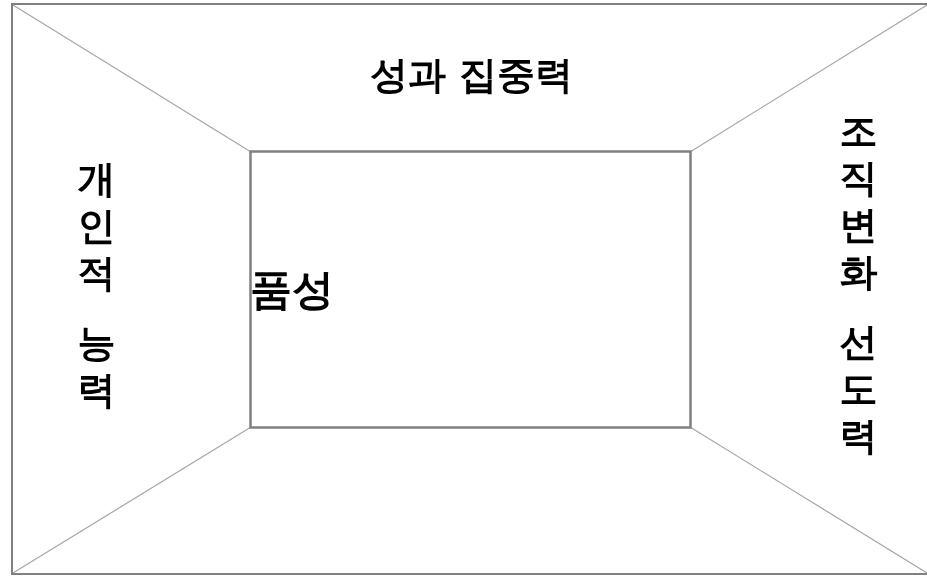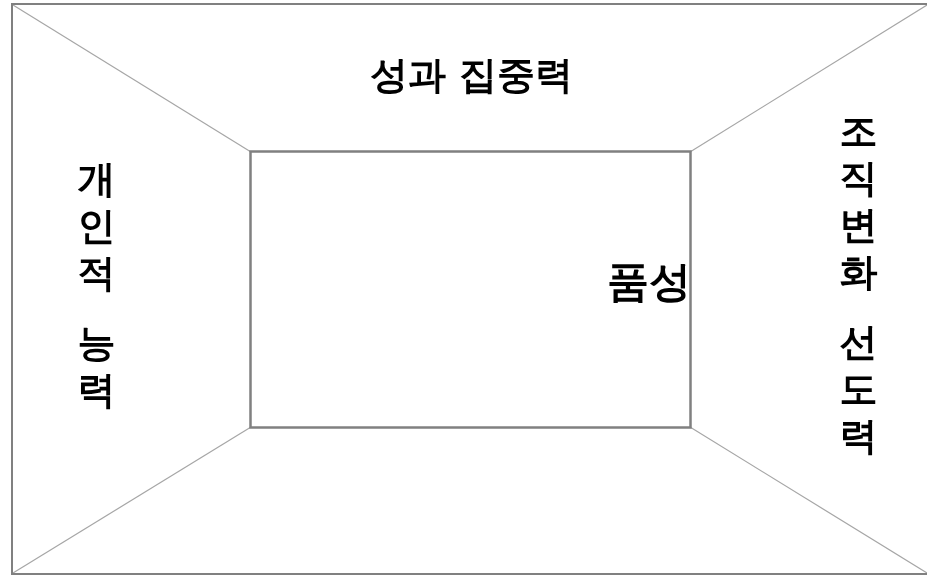--- a/index.html
+++ b/index.html
@@ -55,26 +55,26 @@
     right: 0;
     text-align: center;
     font-size: 38px;
     line-height: 44px;
   }
   .label.top { top: 53px; }
   .label.bottom { top: 478px; }
   .center-box {
     position: absolute;
     left: 242px;
-    top: 143px;
+    top: 151px;
     width: 441px;
     height: 277px;
     display: flex;
     align-items: center;
-    justify-content: flex-end;
+    justify-content: flex-start;
   }
   .label.center {
     position: static;
     font-size: 42px;
     line-height: 48px;
   }
   .vlabel {
     position: absolute;
     width: 57px;
     display: flex;

